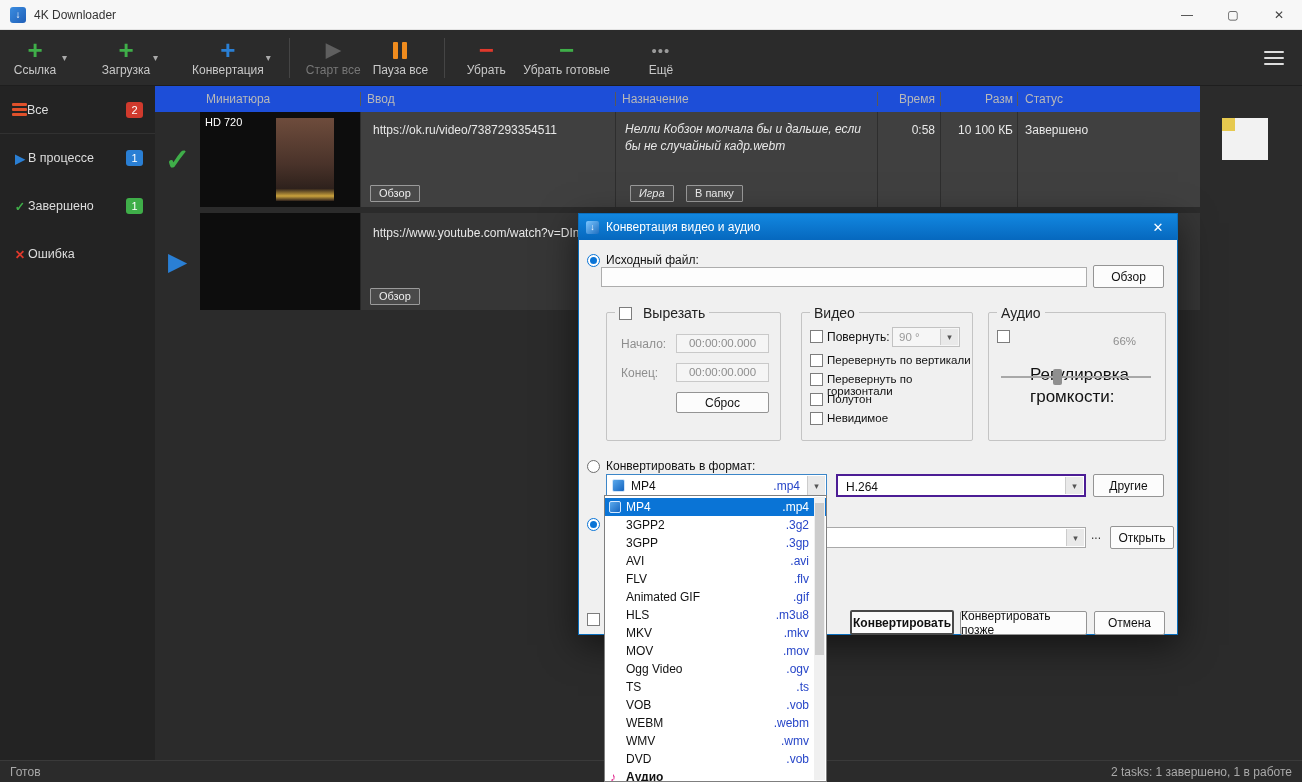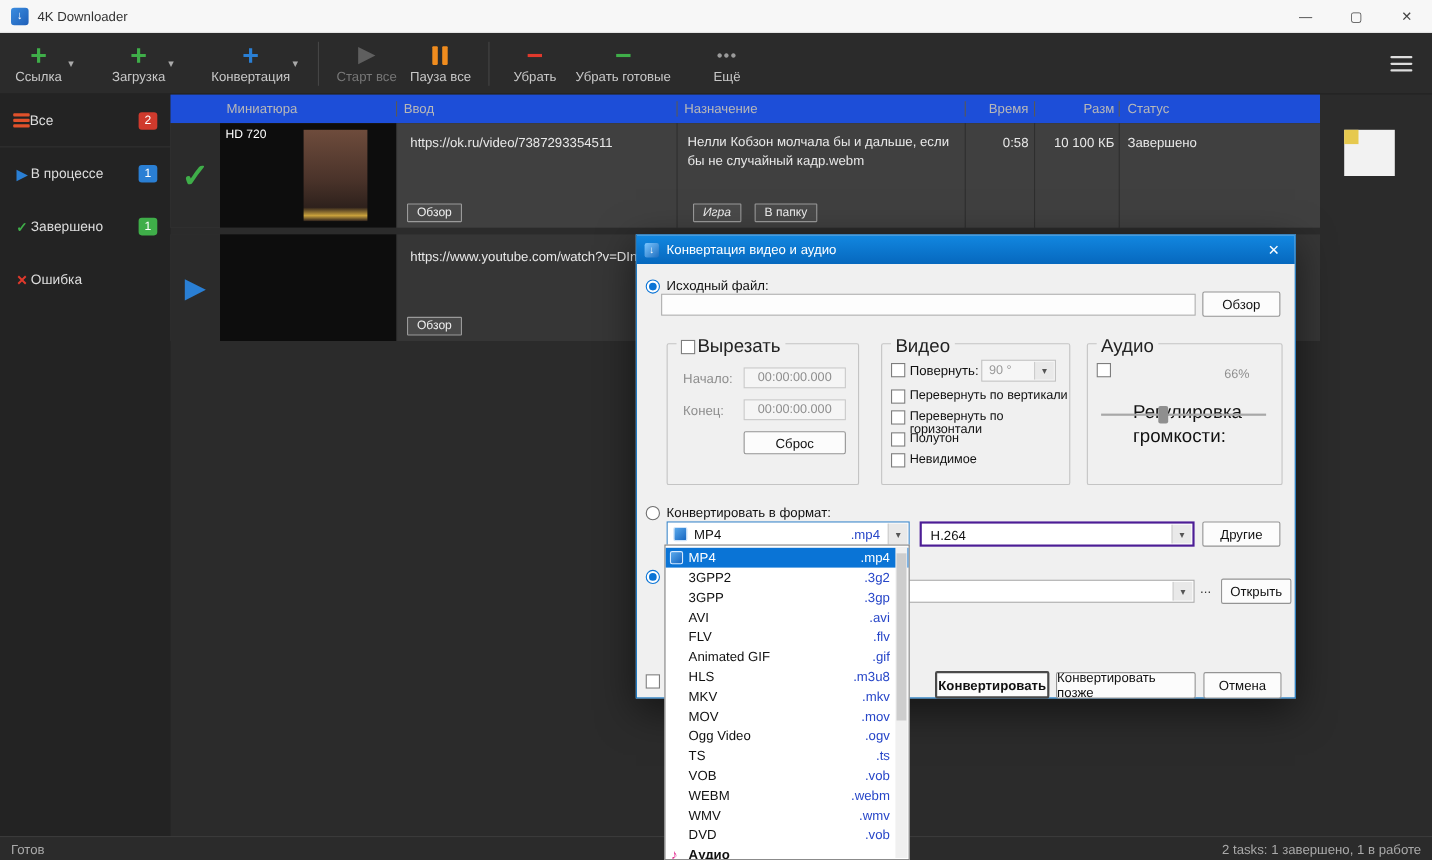--- a/index.html
+++ b/index.html
@@ -50,21 +50,21 @@
   .rowiconzone { position:absolute; left:0; top:0; width:45px; height:100%; background:#2b2b2b;
     display:flex; align-items:center; justify-content:center; }
   .colline { position:absolute; top:0; bottom:0; width:1px; background:rgba(0,0,0,0.28); }
   .thumb { position:absolute; left:45px; top:0; width:160px; height:100%; background:#0d0d0d; }
   .thumb-label { position:absolute; left:5px; top:4px; color:#fff; font-size:11px; }
   .photo { position:absolute; left:76px; top:6px; width:58px; height:83px;
     background:linear-gradient(180deg,#6e4c3c 0%,#4a332a 55%,#2e211c 85%,#caa23c 94%,#2e211c 100%); }
   .rurl { position:absolute; color:#e8e8e8; }
   .rbtn { position:absolute; background:#4a4a4a; border:1px solid #9a9a9a; color:#eee; font-size:11px;
     height:17px; line-height:15px; padding:0 8px; border-radius:1px; }
-  .rdest { position:absolute; left:470px; top:9px; width:248px; color:#e8e8e8; line-height:1.45; }
+  .rdest { position:absolute; left:470px; top:9px; width:248px; color:#e8e8e8; line-height:1.45;font-style:italic; }
   .rtime { position:absolute; left:700px; width:80px; top:11px; text-align:right; color:#e8e8e8; }
   .rsize { position:absolute; left:790px; width:68px; top:11px; text-align:right; color:#e8e8e8; }
   .rstat { position:absolute; left:870px; top:11px; color:#e8e8e8; }
   .checkmark { font-size:30px; color:#3fae49; font-weight:bold; }
   .playmark { font-size:25px; color:#2a7fd4; }
   
   .rightpanel { position:absolute; left:1200px; top:86px; width:102px; bottom:22px; background:#2b2b2b; }
   .miniprev { position:absolute; left:22px; top:32px; width:46px; height:42px; background:#f2f2f2; }
   .miniprev i { position:absolute; left:0; top:0; width:13px; height:13px; background:#e6c94f; display:block; }
   
@@ -83,22 +83,22 @@
     justify-content:center; color:#fff; font-size:13px; }
   .radio { position:absolute; width:13px; height:13px; border-radius:50%; background:#fff; border:1px solid #6e6e6e; }
   .radio.checked { border-color:#0a74d6; }
   .radio.checked::after { content:""; display:block; width:7px; height:7px; border-radius:50%; background:#0a74d6; margin:2px; }
   .dlabel { position:absolute; font-size:12px; color:#111; }
   .dinput { position:absolute; background:#fdfdfd; border:1px solid #adadad; height:20px; }
   .dbtn { position:absolute; background:#fcfcfc; border:1px solid #949494; border-radius:2px; color:#111;
     font-size:12px; display:flex; align-items:center; justify-content:center; font-family:"Liberation Sans",sans-serif; }
   .dbtn.default { border:2px solid #4a4a4a; font-weight:bold; }
   .group { position:absolute; border:1px solid #c4c4c4; border-radius:2px; }
-  .glabel { position:absolute; top:-8px; left:8px; background:#f0f0f0; padding:0 4px; font-size:17px;
-    color:#222; display:flex; align-items:center; gap:2px;justify-content:flex-end; }
+  .glabel { position:absolute; top:-8px; left:8px; background:#f0f0f0; padding:0 4px; font-size:14px;
+    color:#222; display:flex; align-items:center; gap:11px;justify-content:flex-end; }
   .cb { width:13px; height:13px; background:#fff; border:1px solid #7d7d7d; display:inline-block; flex:none; }
   .cbab { position:absolute; width:13px; height:13px; background:#fff; border:1px solid #7d7d7d; }
   .gdis { color:#8e8e8e; }
   .tinput { position:absolute; background:#f5f5f5; border:1px solid #c9c9c9; color:#8e8e8e;
     font-size:11.5px; text-align:center; line-height:17px; }
   .mini-combo { position:absolute; background:#f6f6f6; border:1px solid #c2c2c2; color:#9a9a9a;
     font-size:11.5px; padding-left:6px; line-height:18px; }
   .combo-arrow { position:absolute; right:1px; top:1px; bottom:1px; width:18px; background:#e9e9e9;
     border-left:1px solid #cccccc; display:flex; align-items:center; justify-content:center;
     color:#555; font-size:9px; }

